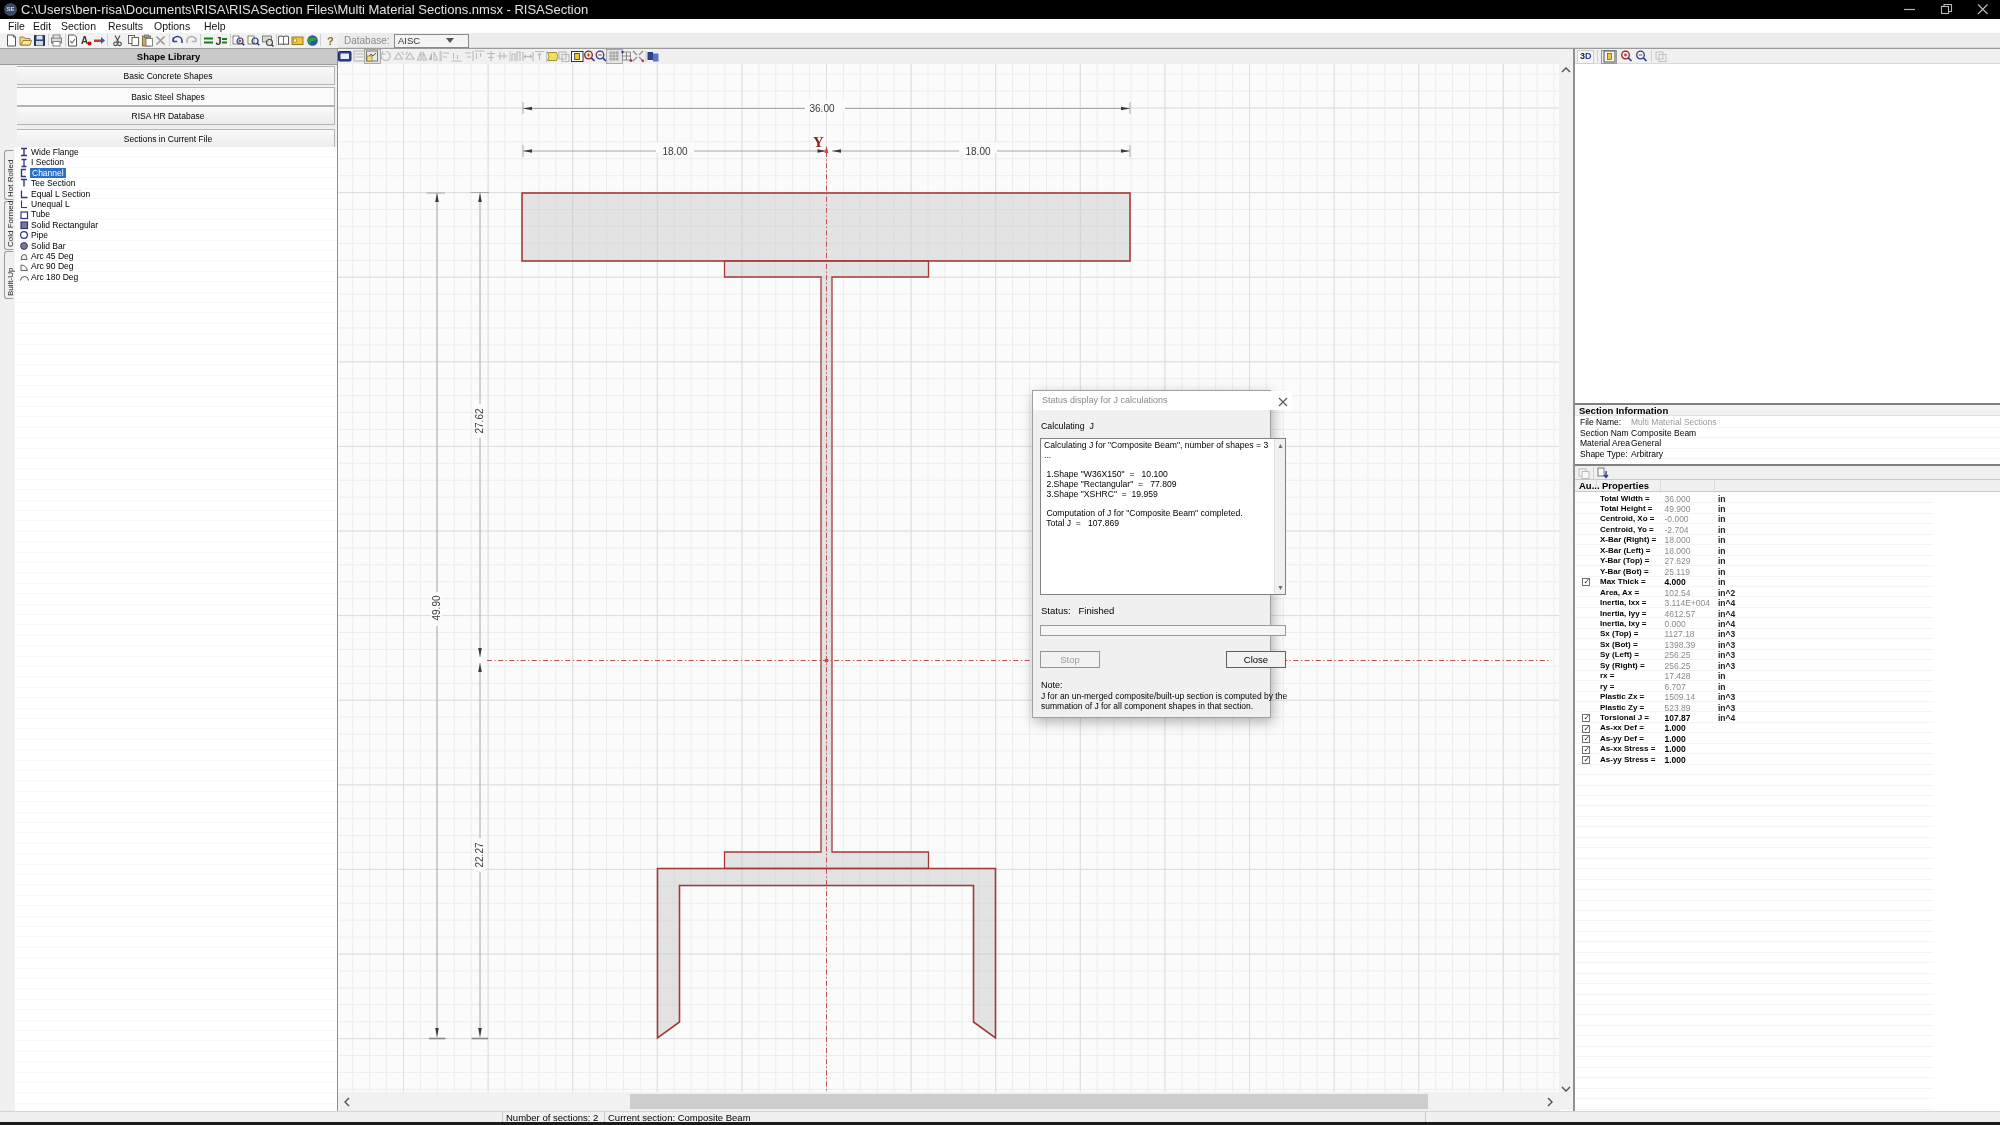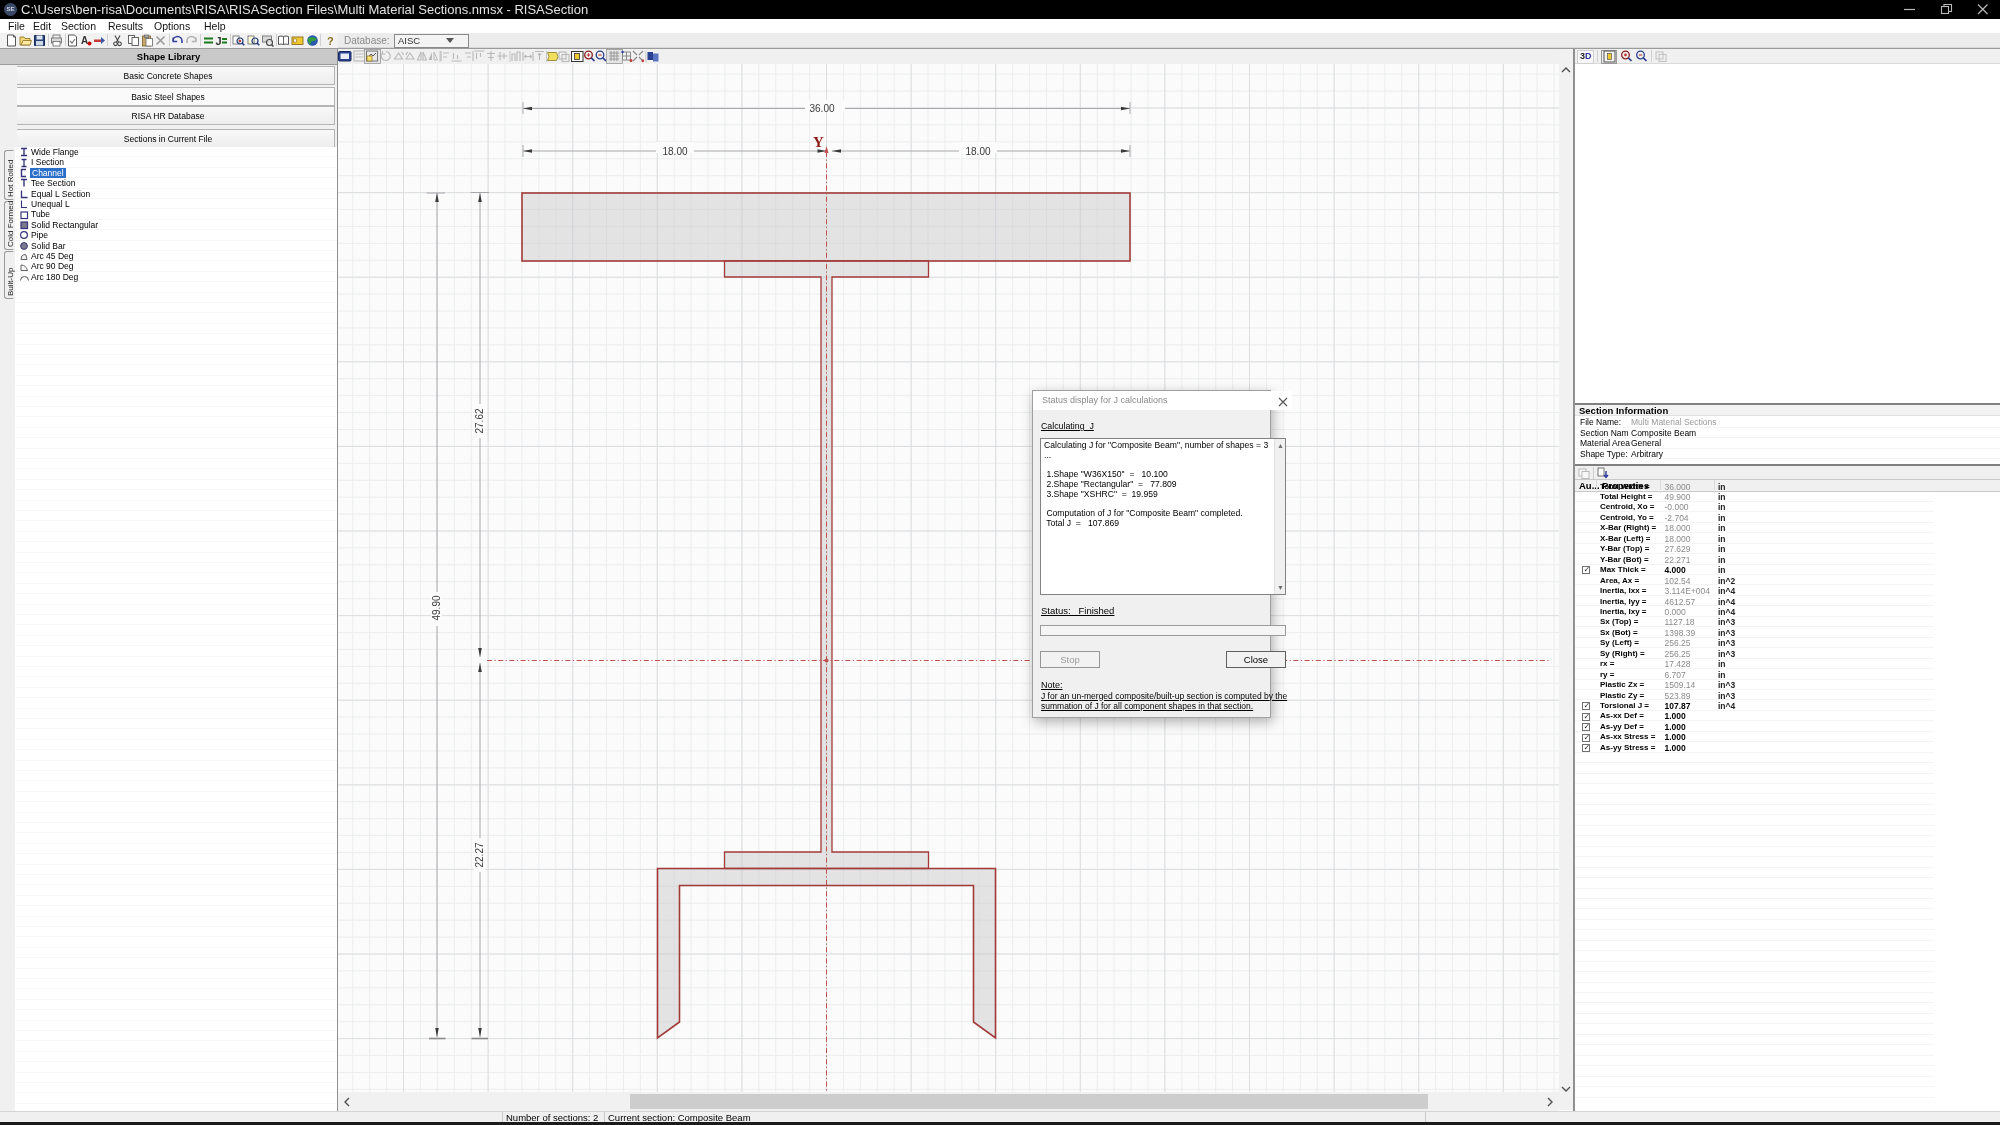--- a/index.html
+++ b/index.html
@@ -33,21 +33,21 @@
   #splitter { position:absolute; left:1573px; top:49px; width:2px; height:1062px; background:#909090; }
   #rpanel { position:absolute; left:1575px; top:49px; width:425px; height:1062px; background:#fff; }
   #rtoolbar { position:absolute; left:0; top:0; width:425px; height:15px; background:#f0f0f0; border-bottom:1px solid #d9d9d9; }
   #r3d { position:absolute; left:0; top:15px; width:425px; height:339px; background:#fff; }
   #rsecinfo { position:absolute; left:0; top:354px; width:425px; height:61px; border-top:2px solid #808080; background:#fff; }
   #rsecinfo .hdr { position:absolute; left:0; top:0; width:425px; height:11px; background:#f2f2f2; font-size:9.5px; font-weight:bold; padding-left:4px; line-height:11px; border-bottom:1px solid #e0e0e0;}
   .sirow { position:absolute; left:0; width:425px; height:10.5px; font-size:8.5px; line-height:10.7px; border-bottom:1px solid #f4f4f4;}
   #rproptb { position:absolute; left:0; top:415px; width:425px; height:15px; background:#f0f0f0; border-top:2px solid #808080; }
   #rprophdr { position:absolute; left:0; top:430px; width:425px; height:13px; background:#f0f0f0;
     border-top:1px solid #c8c8c8; border-bottom:1px solid #c8c8c8; font-weight:bold; font-size:9.5px; line-height:12px;}
-  #rprows { position:absolute; left:0; top:432px; width:359px; height:618px;
+  #rprows { position:absolute; left:0; top:444px; width:359px; height:618px;
     background-image:repeating-linear-gradient(180deg,rgba(0,0,0,0) 0 9.45px,#f4f4f4 9.45px 10.45px); }
   .prow { position:absolute; left:0; width:425px; height:10.45px; line-height:10.6px; }
   .plabel { position:absolute; left:25px; font-weight:bold; color:#000; font-size:8px;}
   .pval { position:absolute; left:89.5px; color:#8a8a8a; font-size:8.5px;}
   .pvalb { position:absolute; left:89.5px; color:#000; font-weight:bold; font-size:8.5px;}
   .punit { position:absolute; left:143px; color:#222; font-weight:bold; font-size:8.5px;}
   .pchk { position:absolute; left:7px; top:1.2px; width:8px; height:8px; background:#fff; border:1px solid #707070; }
   .pchk:after { content:"\2713"; position:absolute; left:0.5px; top:-2px; font-size:8px; color:#222; }
   .colsep { position:absolute; top:0; width:1px; background:#dcdcdc; }
   #statusbar { position:absolute; left:0; top:1111px; width:2000px; height:11px; background:#f0f0f0; border-top:1px solid #d5d5d5; }
@@ -59,21 +59,21 @@
   #dtitle { position:absolute; left:0; top:0; width:259px; height:19px; background:#fff; }
   #dtitle span { position:absolute; left:9px; top:4px; font-size:9px; color:#8a8a8a; }
   #dtextarea { position:absolute; left:7px; top:47px; width:246px; height:157px; background:#fff; border:1px solid #828282; }
   #dtextarea pre { position:absolute; left:3px; top:2px; font-family:"Liberation Sans",sans-serif; font-size:8.6px; line-height:9.7px; color:#000; }
   #dscroll { position:absolute; right:0; top:0; width:11px; height:155px; background:#f0f0f0; border-left:1px solid #e0e0e0;}
   .dbtn { position:absolute; width:60px; height:17px; background:#f2f2f2; border:1px solid #969696;
     text-align:center; font-size:9.5px; line-height:15px; }
   #dprog { position:absolute; left:7px; top:234px; width:246px; height:11px; background:#f5f5f5; border:1px solid #9a9a9a; }
   .ticon { position:absolute; top:1px; width:13px; height:13px; }
   .tsep { position:absolute; top:1px; width:1px; height:12px; background:#d0d0d0; }
-  .nwrap { position:absolute; white-space:nowrap;text-decoration:underline; }
+  .nwrap { position:absolute; white-space:nowrap; }
 </style>
 </head>
 <body>
 <div id="titlebar">
   <div id="seicon">SE</div>
   <div class="ttext">C:\Users\ben-risa\Documents\RISA\RISASection Files\Multi Material Sections.nmsx - RISASection</div>
   <svg class="winbtn" style="left:1903px" width="13" height="19">
       <line x1="1" y1="9.5" x2="12" y2="9.5" stroke="#b8b8b8" stroke-width="1.2"></line>
     </svg>
   <svg class="winbtn" style="left:1940px" width="13" height="19">
@@ -581,21 +581,21 @@
         <span class="pval">18.000</span>
         <span class="punit">in</span>
       </div>
 <div class="prow" style="top:63.25px">
         <span class="plabel">Y-Bar (Top) =</span>
         <span class="pval">27.629</span>
         <span class="punit">in</span>
       </div>
 <div class="prow" style="top:73.70px">
         <span class="plabel">Y-Bar (Bot) =</span>
-        <span class="pval">22.271</span>
+        <span class="pval">25.119</span>
         <span class="punit">in</span>
       </div>
 <div class="prow" style="top:84.15px">
         <div class="pchk"></div>
         <span class="plabel">Max Thick =</span>
         <span class="pvalb">4.000</span>
         <span class="punit">in</span>
       </div>
 <div class="prow" style="top:94.60px">
         <span class="plabel">Area, Ax =</span>

